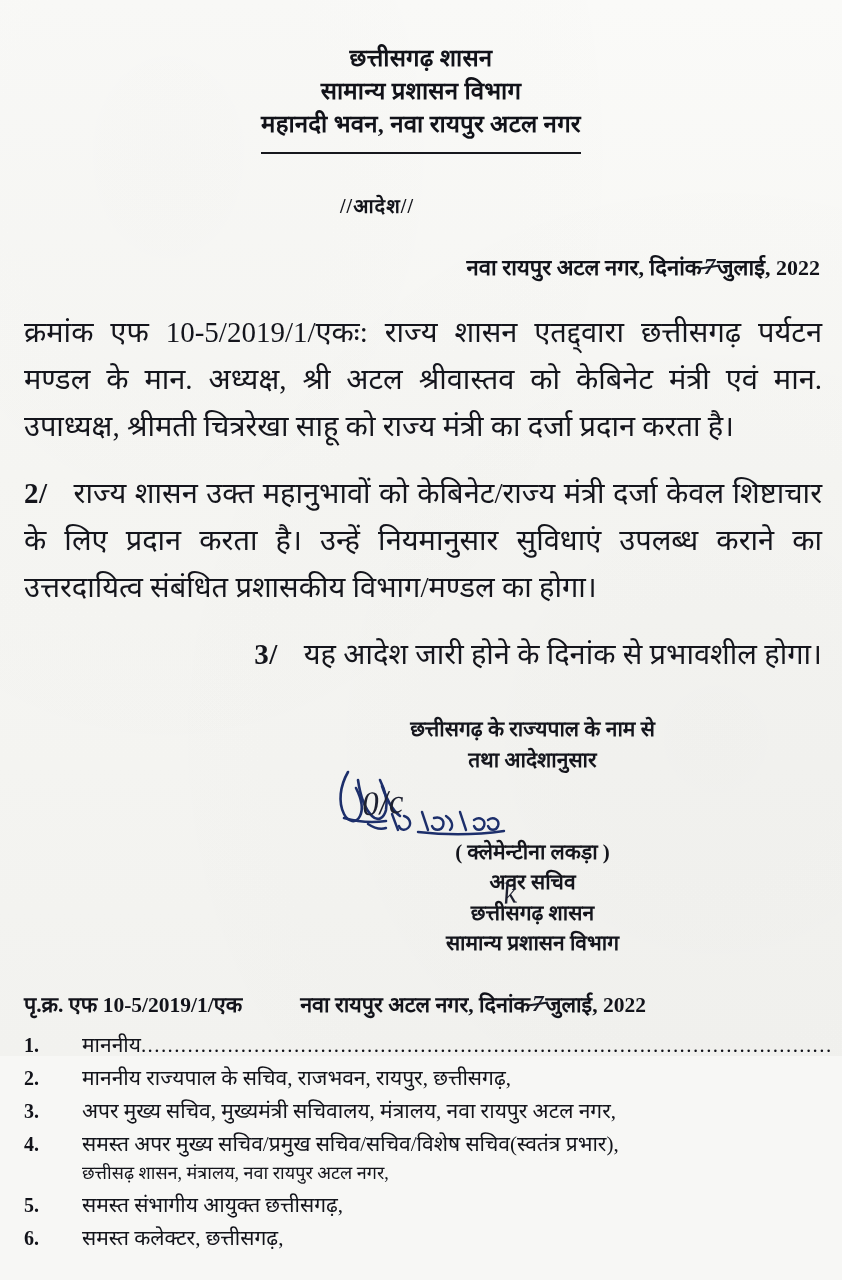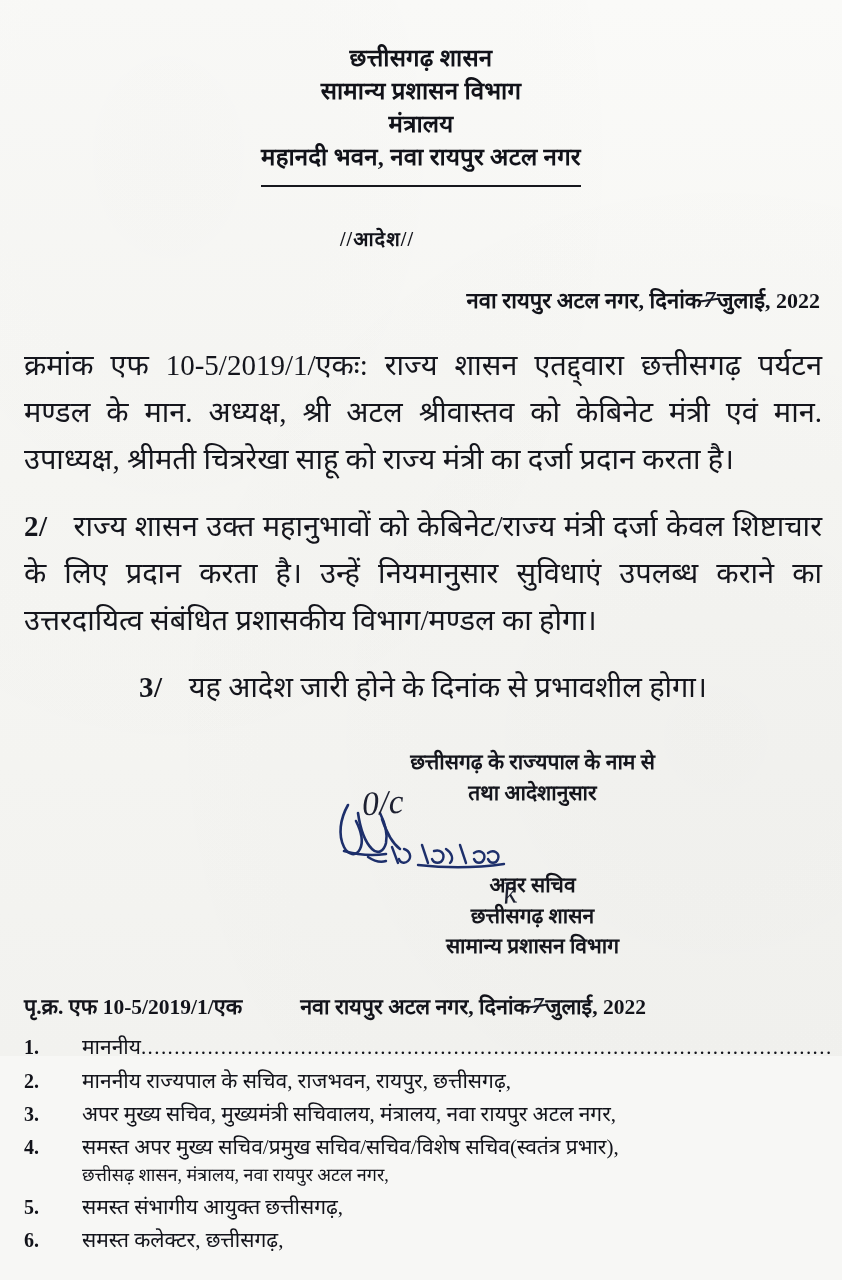--- a/index.html
+++ b/index.html
@@ -107,21 +107,21 @@
   }
   .para .pnum {
     font-weight: 600;
     letter-spacing: 0.5px;
   }
   .para .indent {
     display: inline-block;
     width: 26px;
   }
   .para-3 {
-    text-align: center;
+    text-align: right;
   }
 
   
   .signature {
     margin-top: 36px;
     text-align: center;
     padding-left: 300px;
     padding-right: 77px;
     position: relative;
   }
@@ -225,21 +225,20 @@
   }
 </style>
 </head>
 <body>
 
 <div class="page">
 
   <div class="header">
     <div class="header-line">छत्तीसगढ़ शासन</div>
     <div class="header-line">सामान्य प्रशासन विभाग</div>
-    <div class="header-line">मंत्रालय</div>
     <div>
       <span class="header-line underlined">महानदी भवन, नवा रायपुर अटल नगर</span>
     </div>
   </div>
 
   <div class="order-title-row">
     <span class="order-title">//आदेश//</span>
   </div>
 
   <div class="placedate-row">
@@ -282,20 +281,21 @@
         <path d="M116 46 L122 64"></path>
         <path d="M128 52 C134 50, 139 54, 137 60 C135 65, 128 65, 126 60"></path>
         <path d="M140 50 C146 54, 148 60, 144 64"></path>
         <path d="M154 46 L160 64"></path>
         <path d="M168 54 C174 50, 180 54, 178 60 C176 65, 170 65, 168 60"></path>
         <path d="M182 54 C188 50, 194 54, 192 60 C190 65, 184 65, 182 60"></path>
         <path d="M112 66 C140 69, 170 69, 198 65"></path>
       </g>
     </svg>
 
+    <div class="sig-line">( क्लेमेन्टीना लकड़ा )</div>
     <div class="sig-line">अवर सचिव</div>
     <div class="sig-line">छत्तीसगढ़ शासन</div>
     <div class="sig-line">सामान्य प्रशासन विभाग</div>
   </div>
 
   <span class="hw-mark hw-ok">0/c</span>
   <span class="hw-mark hw-tick">k</span>
 
   <div class="footer-ref">
     <span class="ref-no">पृ.क्र. एफ 10-5/2019/1/एक</span>

